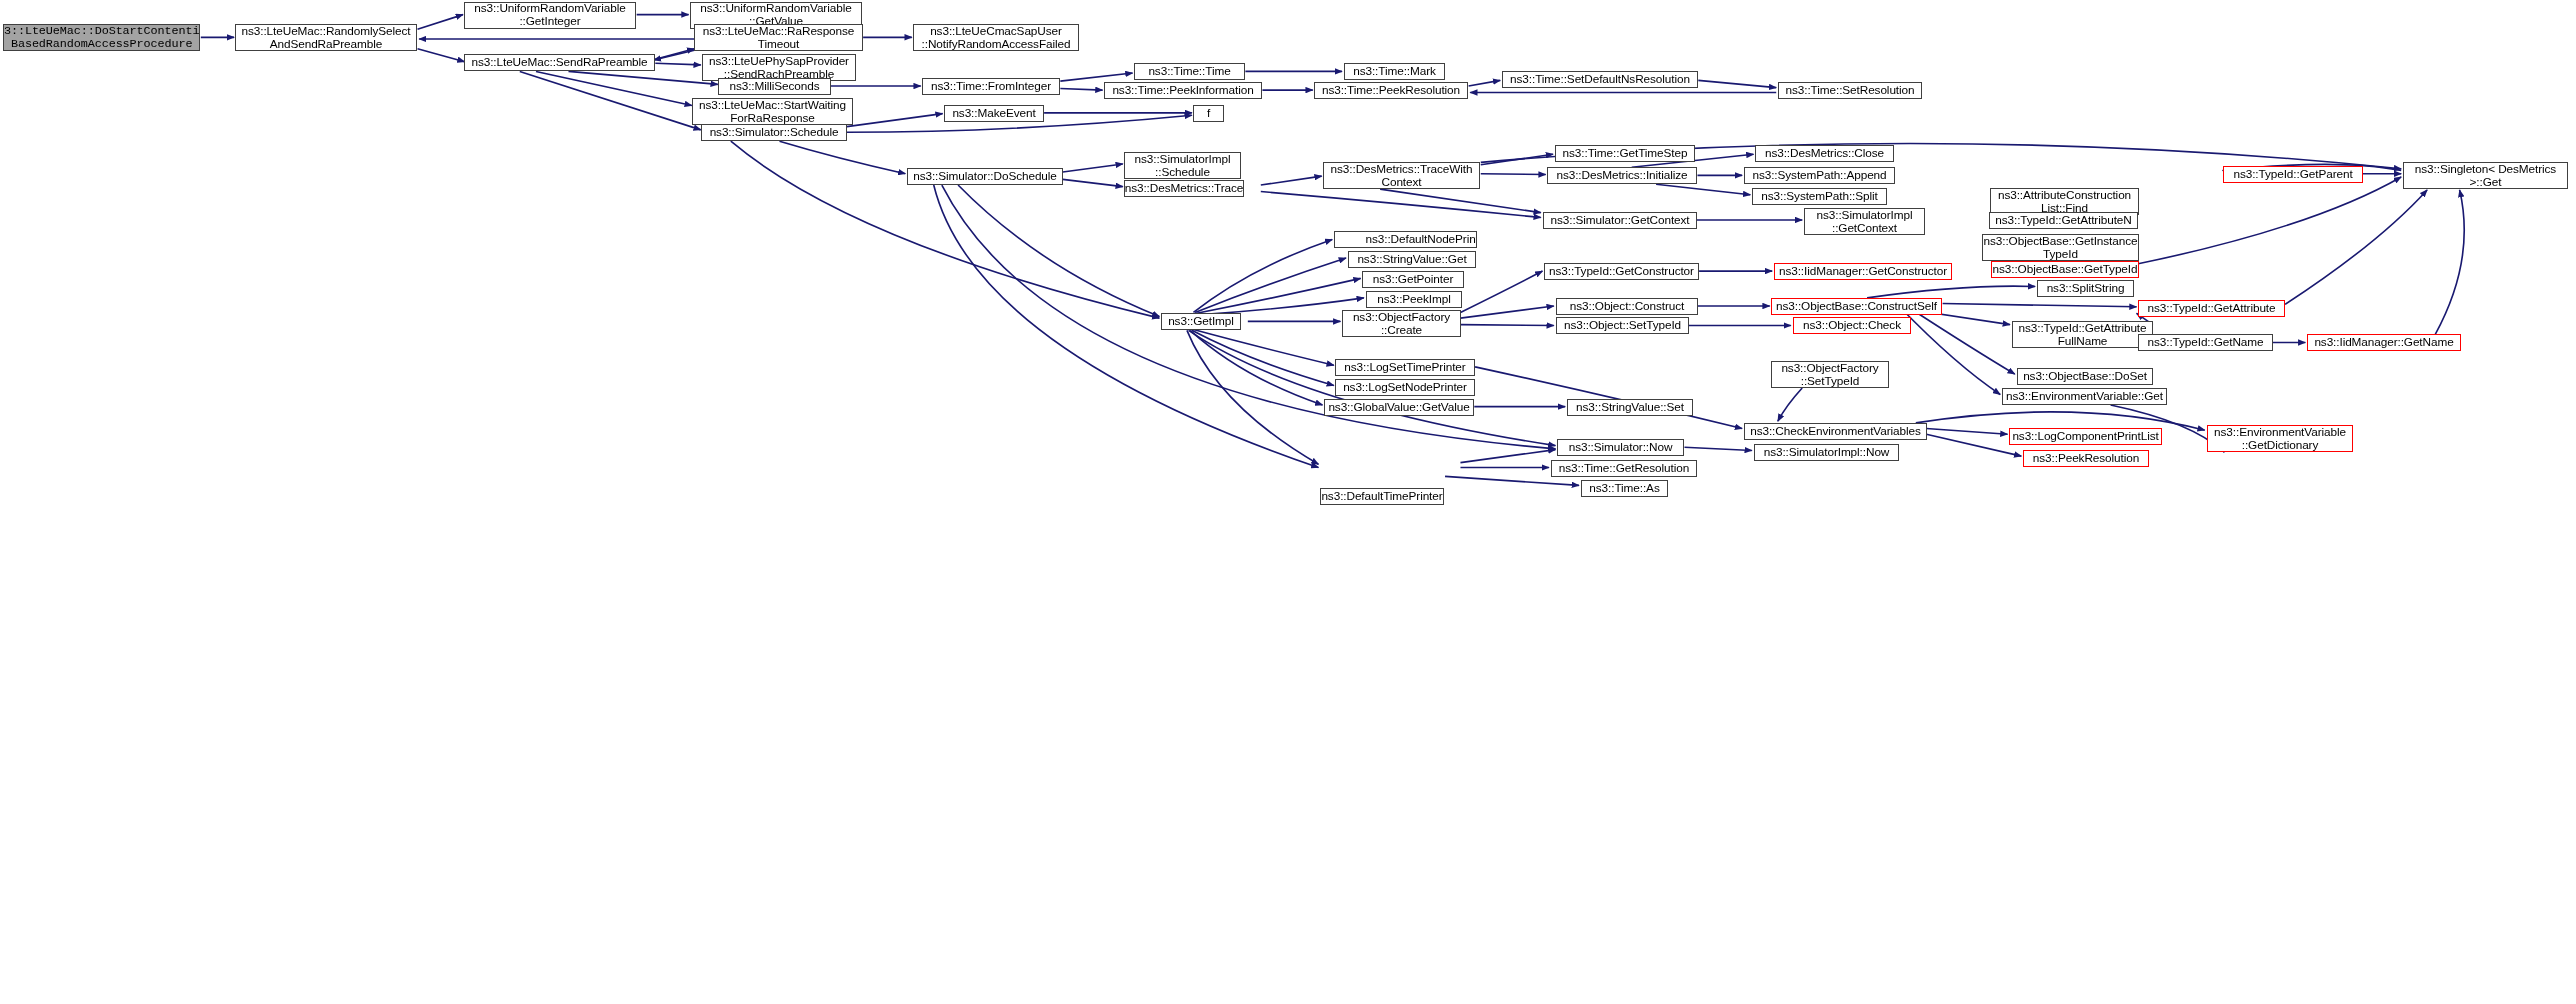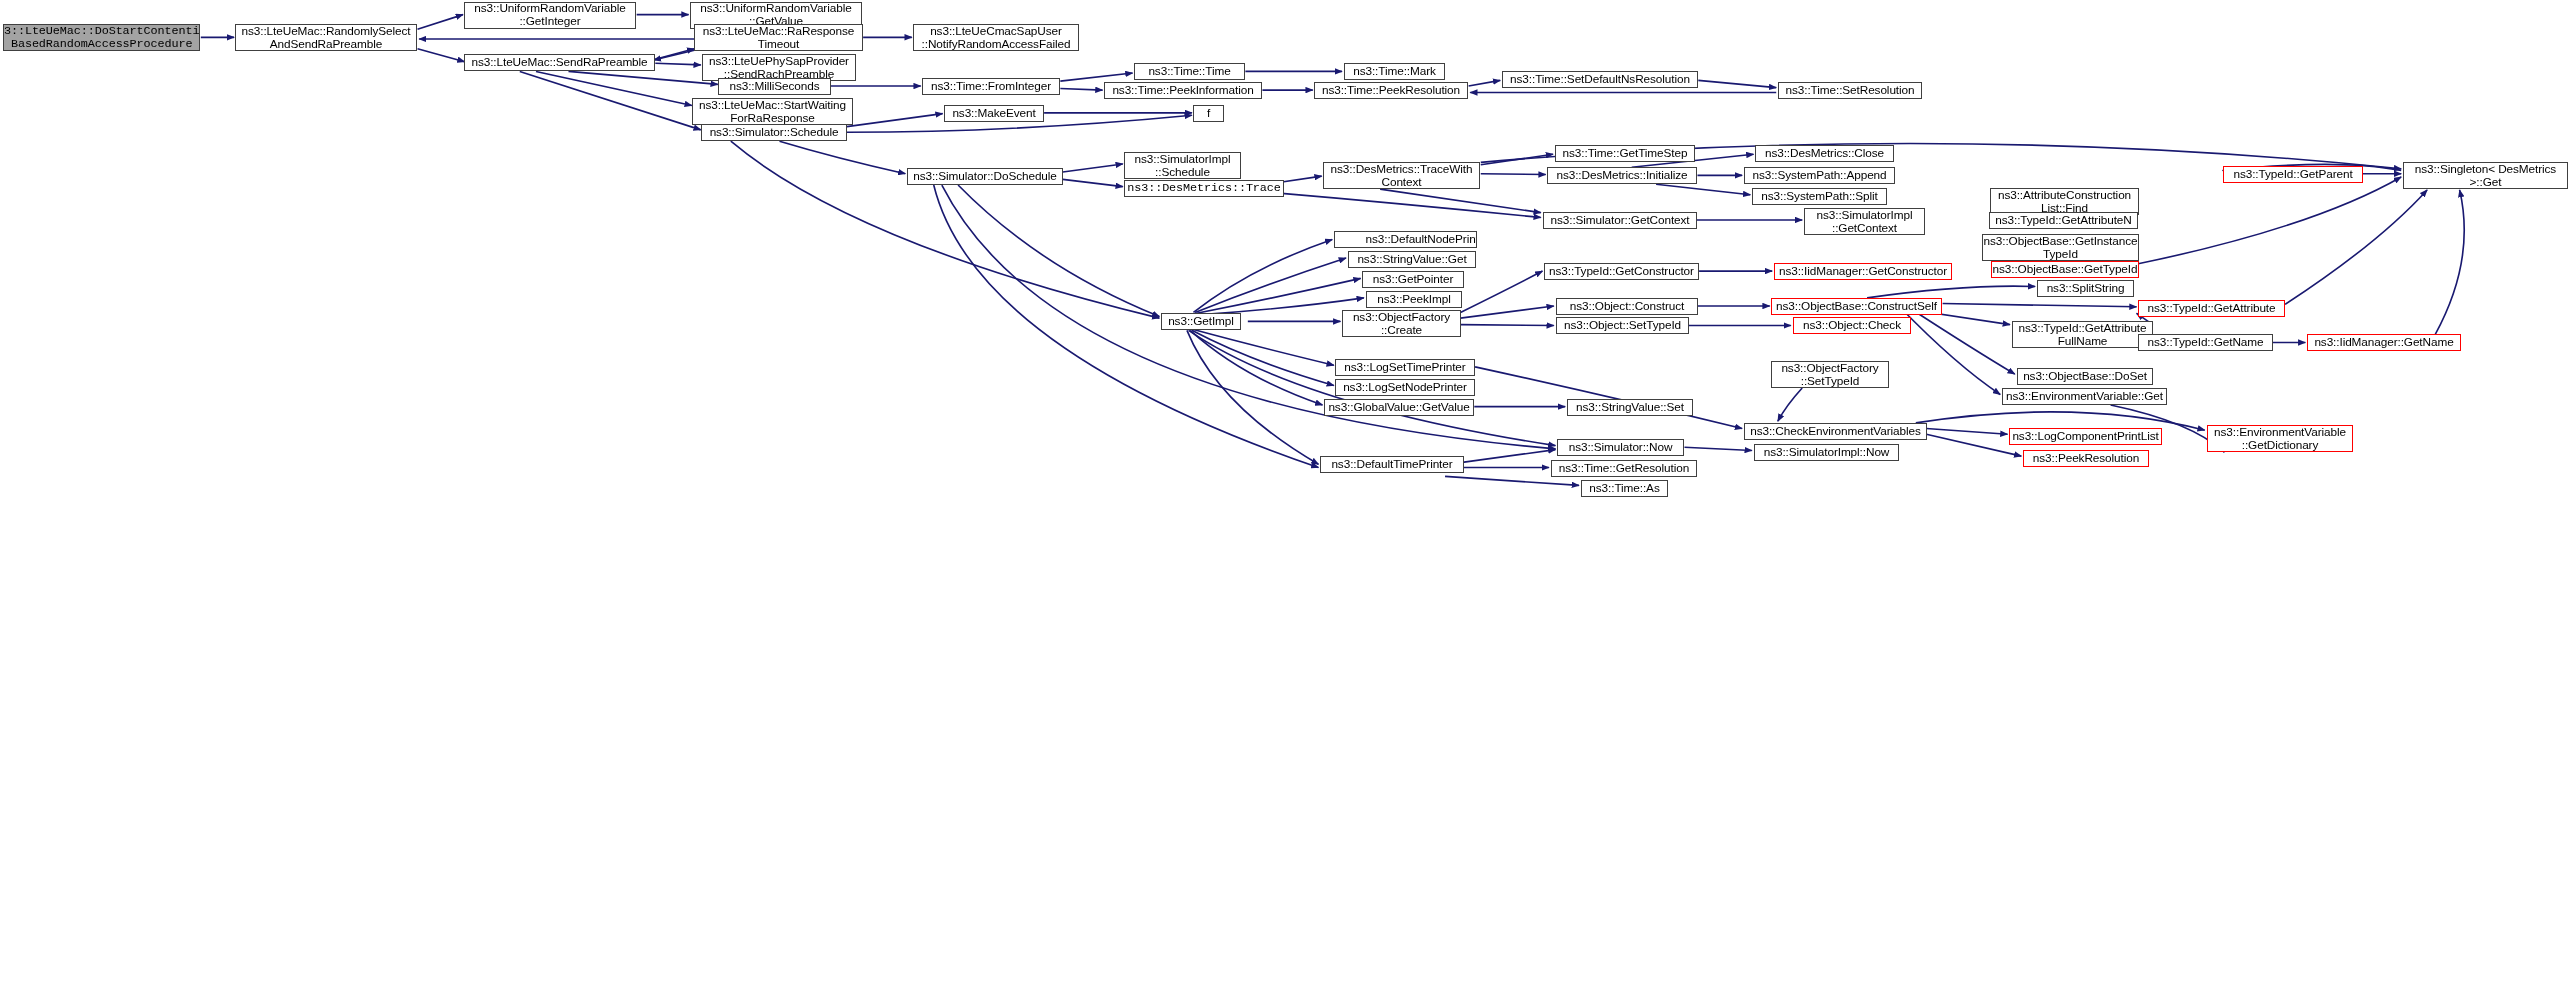--- a/index.html
+++ b/index.html
@@ -172,21 +172,21 @@
       <div class="node" style="left: 1502px; top: 71px; width: 196px; height: 17px;">ns3::Time::SetDefaultNsResolution</div>
       <div class="node" style="left: 1778px; top: 82px; width: 144px; height: 17px;">ns3::Time::SetResolution</div>
       <div class="node" style="left: 692px; top: 98px; width: 161px; height: 27px;">ns3::LteUeMac::StartWaiting
 ForRaResponse</div>
       <div class="node" style="left: 944px; top: 105px; width: 100px; height: 17px;">ns3::MakeEvent</div>
       <div class="node" style="left: 1193px; top: 105px; width: 31px; height: 17px;">f</div>
       <div class="node" style="left: 701px; top: 124px; width: 146px; height: 17px;">ns3::Simulator::Schedule</div>
       <div class="node" style="left: 907px; top: 168px; width: 156px; height: 17px;">ns3::Simulator::DoSchedule</div>
       <div class="node" style="left: 1124px; top: 152px; width: 117px; height: 27px;">ns3::SimulatorImpl
 ::Schedule</div>
-      <div class="node" style="left: 1124px; top: 180px; width: 160px; height: 17px; font-family: Liberation Mono, monospace;">ns3::DesMetrics::Trace</div>
+      <div class="node" style="left: 1124px; top: 180px; width: 120px; height: 17px;">ns3::DesMetrics::Trace</div>
       <div class="node" style="left: 1323px; top: 162px; width: 157px; height: 27px;">ns3::DesMetrics::TraceWith
 Context</div>
       <div class="node" style="left: 1555px; top: 145px; width: 140px; height: 17px;">ns3::Time::GetTimeStep</div>
       <div class="node" style="left: 1755px; top: 145px; width: 139px; height: 17px;">ns3::DesMetrics::Close</div>
       <div class="node" style="left: 1547px; top: 167px; width: 150px; height: 17px;">ns3::DesMetrics::Initialize</div>
       <div class="node" style="left: 1744px; top: 167px; width: 151px; height: 17px;">ns3::SystemPath::Append</div>
       <div class="node" style="left: 1752px; top: 188px; width: 135px; height: 17px;">ns3::SystemPath::Split</div>
       <div class="node red" style="left: 2223px; top: 166px; width: 140px; height: 17px;">ns3::TypeId::GetParent</div>
       <div class="node" style="left: 2403px; top: 162px; width: 165px; height: 27px;">ns3::Singleton&lt; DesMetrics
 &gt;::Get</div>
@@ -226,18 +226,18 @@
       <div class="node" style="left: 1335px; top: 379px; width: 140px; height: 17px;">ns3::LogSetNodePrinter</div>
       <div class="node" style="left: 1324px; top: 399px; width: 150px; height: 17px;">ns3::GlobalValue::GetValue</div>
       <div class="node" style="left: 1567px; top: 399px; width: 126px; height: 17px;">ns3::StringValue::Set</div>
       <div class="node" style="left: 1744px; top: 423px; width: 183px; height: 17px;">ns3::CheckEnvironmentVariables</div>
       <div class="node red" style="left: 2009px; top: 428px; width: 153px; height: 17px;">ns3::LogComponentPrintList</div>
       <div class="node red" style="left: 2023px; top: 450px; width: 126px; height: 17px;">ns3::PeekResolution</div>
       <div class="node red" style="left: 2207px; top: 425px; width: 146px; height: 27px;">ns3::EnvironmentVariable
 ::GetDictionary</div>
       <div class="node" style="left: 1557px; top: 439px; width: 127px; height: 17px;">ns3::Simulator::Now</div>
       <div class="node" style="left: 1754px; top: 444px; width: 145px; height: 17px;">ns3::SimulatorImpl::Now</div>
-      <div class="node" style="left: 1320px; top: 456px; width: 144px; height: 17px;">ns3::DefaultTimePrinter</div>
+      <div class="node" style="left: 1320px; top: 488px; width: 124px; height: 17px;">ns3::DefaultTimePrinter</div>
       <div class="node" style="left: 1551px; top: 460px; width: 146px; height: 17px;">ns3::Time::GetResolution</div>
       <div class="node" style="left: 1581px; top: 480px; width: 87px; height: 17px;">ns3::Time::As</div>
     </div>
 </div>
 
 
 </body></html>

